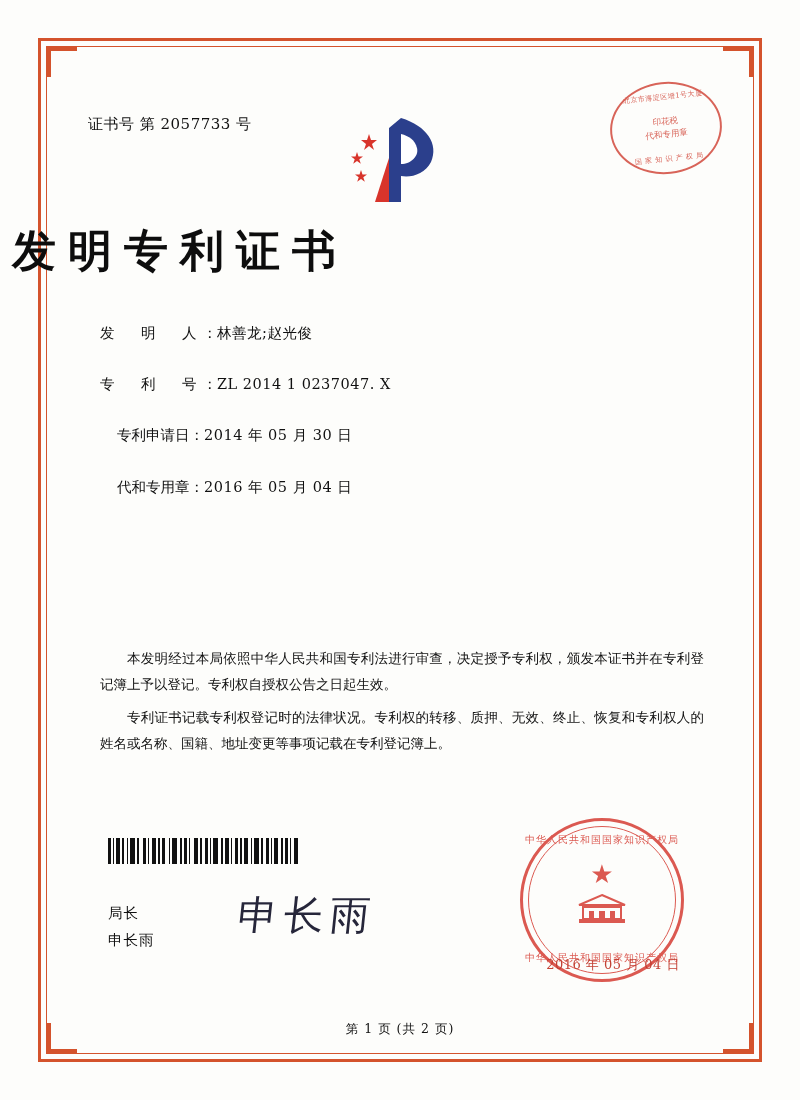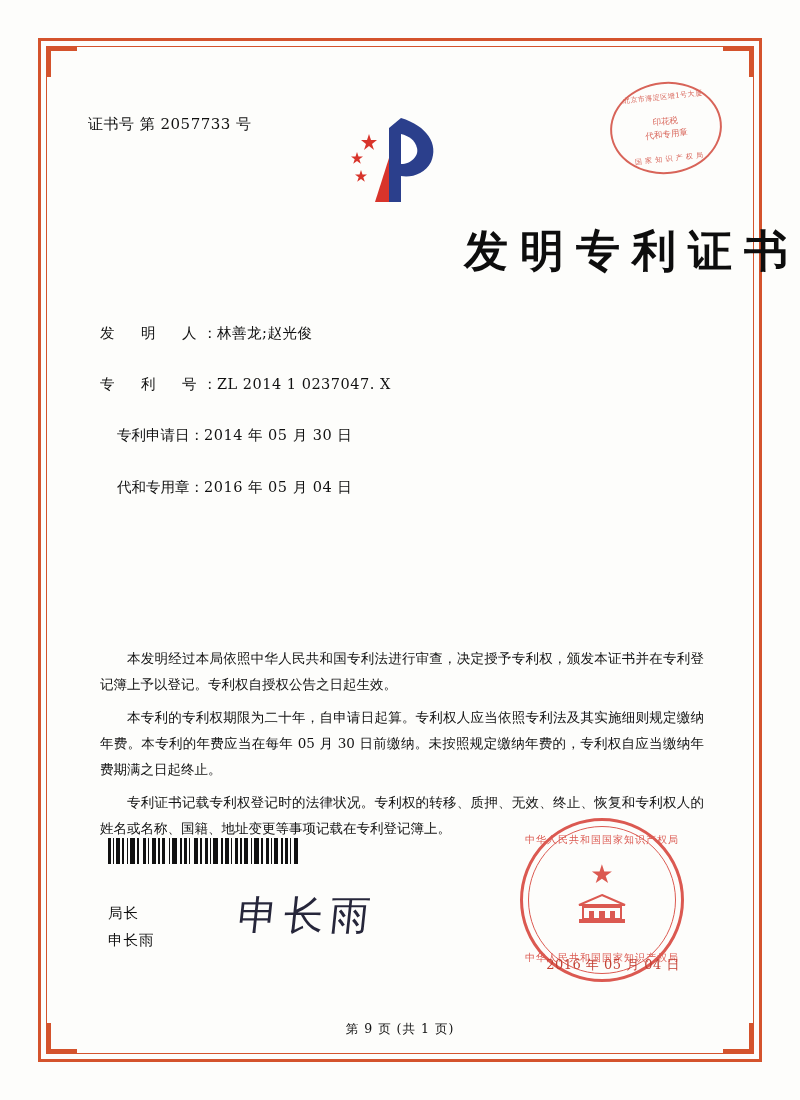--- a/index.html
+++ b/index.html
@@ -107,21 +107,21 @@
     transform: translateX(-50%);
     width: 130px;
     height: 100px;
   }
 
   
   .main-title {
     position: absolute;
     left: 0; right: 0;
     top: 222px;
-    text-align: right;
+    text-align: left;
     font-size: 44px;
     font-weight: bold;
     letter-spacing: 12px;
     text-indent: 12px;
     color: #0d0d0d;
     font-family: "DejaVu Serif", "Liberation Serif", serif;
   }
 
   
   .fields {
@@ -322,21 +322,20 @@
     <div class="field-row">
       <span class="field-label narrow">专利申请日</span><span class="field-colon">：</span><span class="field-value">2014 年 05 月 30 日</span>
     </div>
     <div class="field-row">
       <span class="field-label narrow">代和专用章</span><span class="field-colon">：</span><span class="field-value">2016 年 05 月 04 日</span>
     </div>
   </div>
 
   <div class="body-text">
     <p>本发明经过本局依照中华人民共和国专利法进行审查，决定授予专利权，颁发本证书并在专利登记簿上予以登记。专利权自授权公告之日起生效。</p>
-    <p>本专利的专利权期限为二十年，自申请日起算。专利权人应当依照专利法及其实施细则规定缴纳年费。本专利的年费应当在每年 05 月 30 日前缴纳。未按照规定缴纳年费的，专利权自应当缴纳年费期满之日起终止。</p>
     <p>专利证书记载专利权登记时的法律状况。专利权的转移、质押、无效、终止、恢复和专利权人的姓名或名称、国籍、地址变更等事项记载在专利登记簿上。</p>
   </div>
 
   <div class="barcode">
     <span style="width:3px"></span>
       <span style="width:2px;background:transparent"></span>
     <span style="width:1px"></span>
       <span style="width:2px;background:transparent"></span>
     <span style="width:4px"></span>
       <span style="width:2px;background:transparent"></span>
@@ -430,15 +429,15 @@
         <rect x="24" y="18" width="6" height="8" fill="#d4362c"></rect>
         <rect x="35" y="18" width="5" height="8" fill="#d4362c"></rect>
         <polygon points="27,2 50,12 4,12" fill="none" stroke="#d4362c" stroke-width="2"></polygon>
       </svg>
     </div>
     <div class="seal-bottom-text">中华人民共和国国家知识产权局</div>
   </div>
 
   <div class="seal-date">2016 年 05 月 04 日</div>
 
-  <div class="page-footer">第 9 页 (共 1 页)</div>
+  <div class="page-footer">第 1 页 (共 2 页)</div>
 
 </div>
 
 </body></html>

